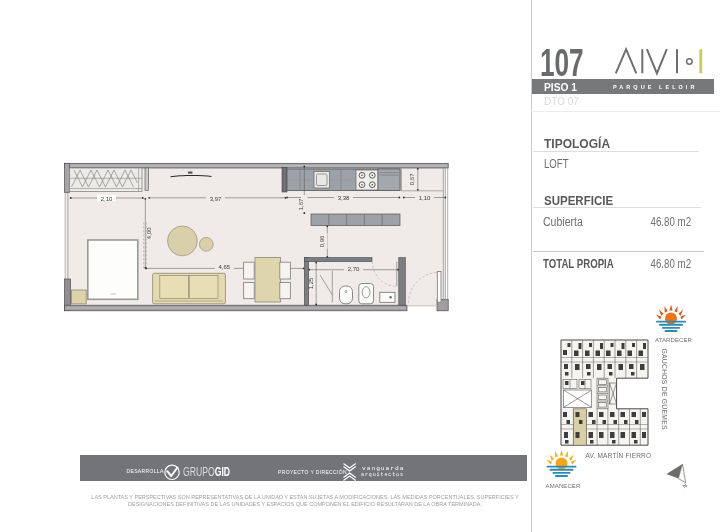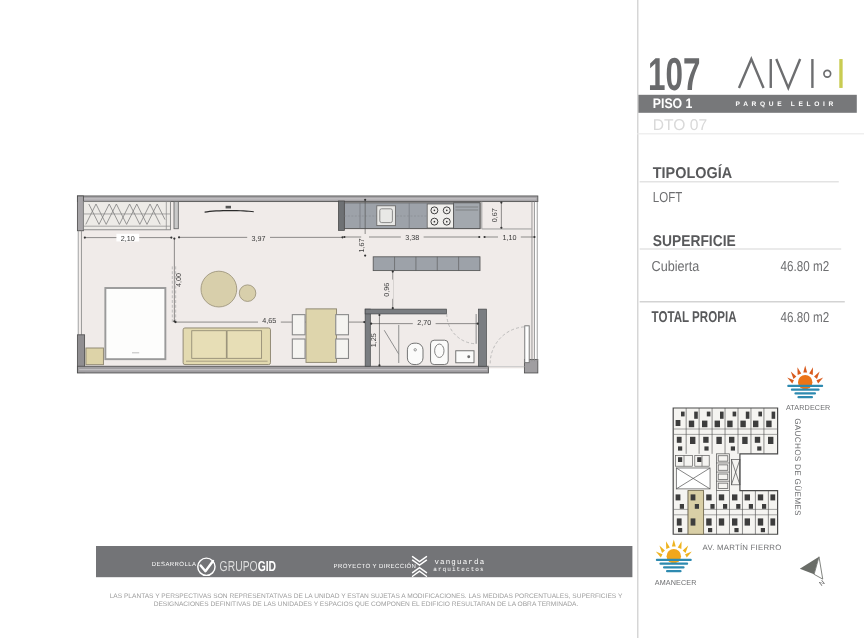--- a/index.html
+++ b/index.html
@@ -477,21 +477,21 @@
 <div class="abs" style="left:531px;top:0;width:1px;height:532px;background:#ccc"></div>
 
 <div class="abs" style="left:539.5px;top:44.4px;font-size:38.5px;font-weight:bold;color:#696a6c;transform:scaleX(0.68);transform-origin:0 0;line-height:1">107</div>
 
 <div class="abs" style="left:532px;top:78.7px;width:181.5px;height:15px;background:#77787a"></div>
 
 <div class="abs" style="left:544px;top:80.7px;font-size:11.5px;font-weight:bold;color:#fff;transform:scaleX(0.89);transform-origin:0 0">PISO 1</div>
 
 <div class="abs" style="left:613px;top:83.5px;font-size:5.5px;font-weight:bold;color:#fff;letter-spacing:3.05px">PARQUE LELOIR</div>
 
-<div class="abs" style="left:544px;top:95.5px;font-size:13px;font-weight:normal;color:#d9d9d9">DTO 07</div>
+<div class="abs" style="left:544px;top:95.5px;font-size:10px;font-weight:normal;color:#d9d9d9">DTO 07</div>
 
 <div class="abs" style="left:531px;top:111px;width:189px;height:1px;background:#ececec"></div>
 
 <div class="abs" style="left:543.5px;top:136px;font-size:13px;font-weight:bold;color:#58595b;transform:scaleX(0.924);transform-origin:0 0">TIPOLOGÍA</div>
 
 <div class="abs" style="left:533px;top:150.8px;width:166px;height:1px;background:#ddd"></div>
 
 <div class="abs" style="left:543.5px;top:157px;font-size:12px;color:#6d6e70;transform:scaleX(0.8);transform-origin:0 0">LOFT</div>
 
 <div class="abs" style="left:543.5px;top:193px;font-size:13px;font-weight:bold;color:#58595b;transform:scaleX(0.886);transform-origin:0 0">SUPERFICIE</div>

